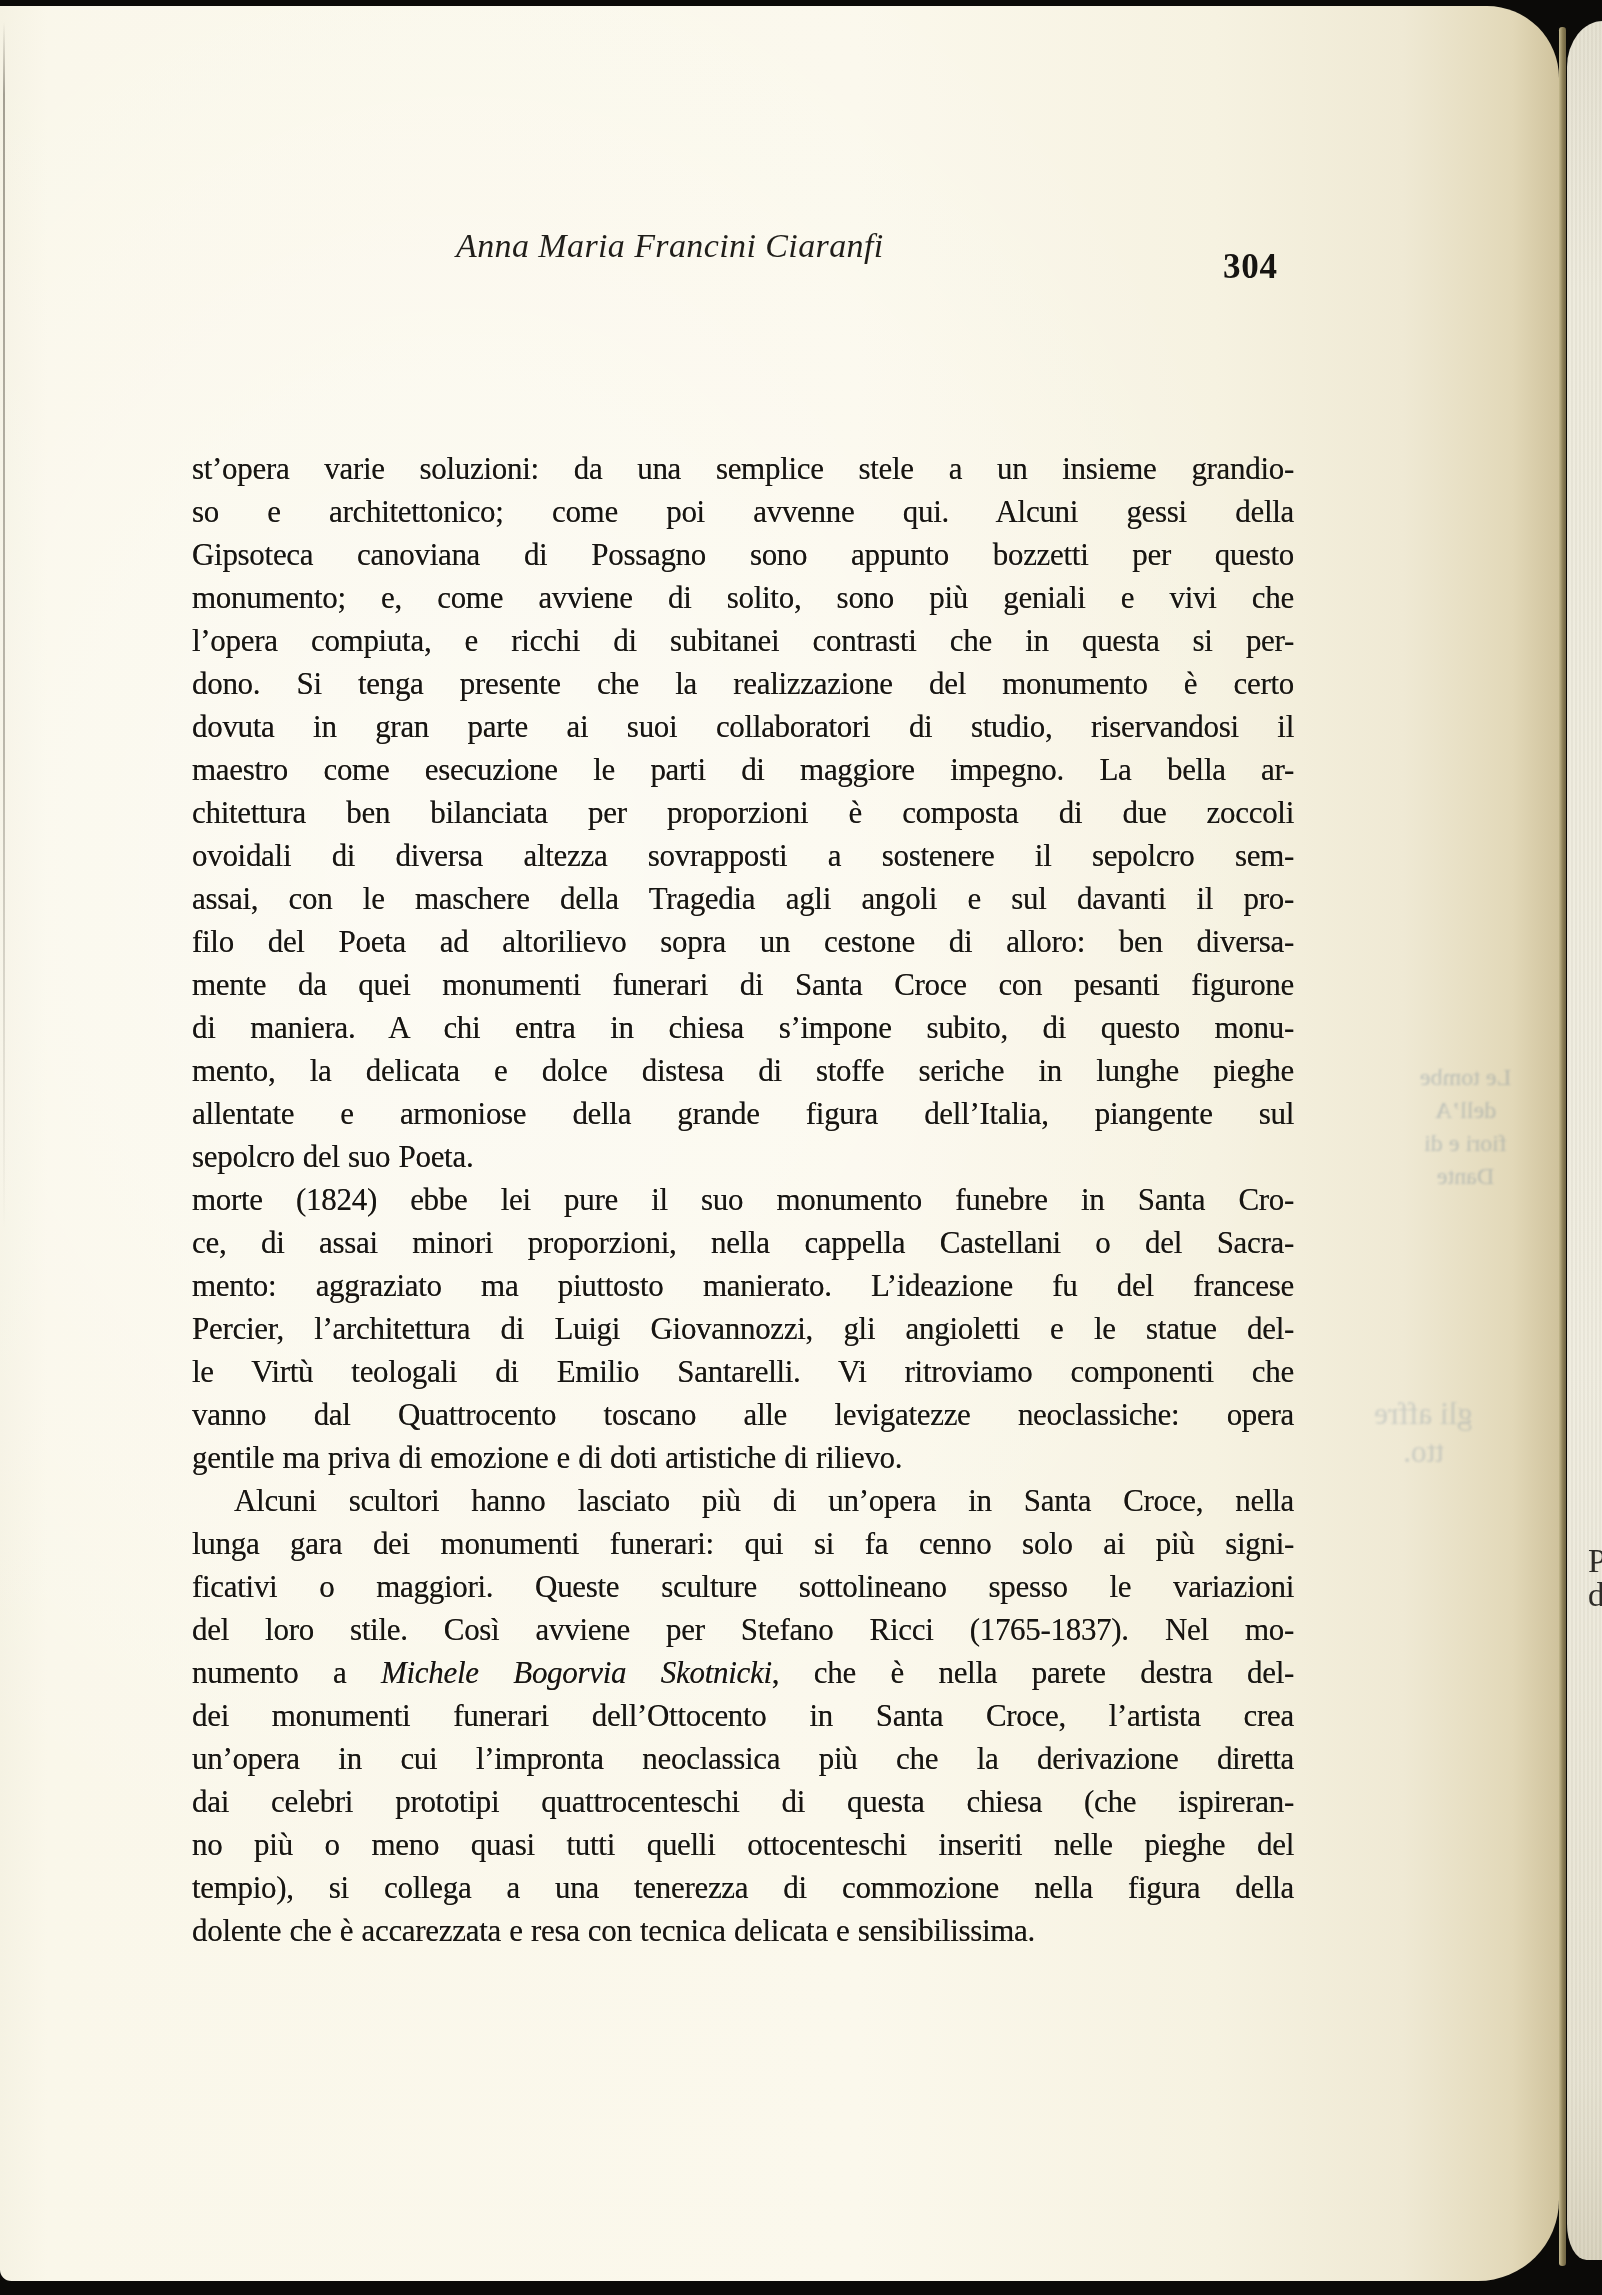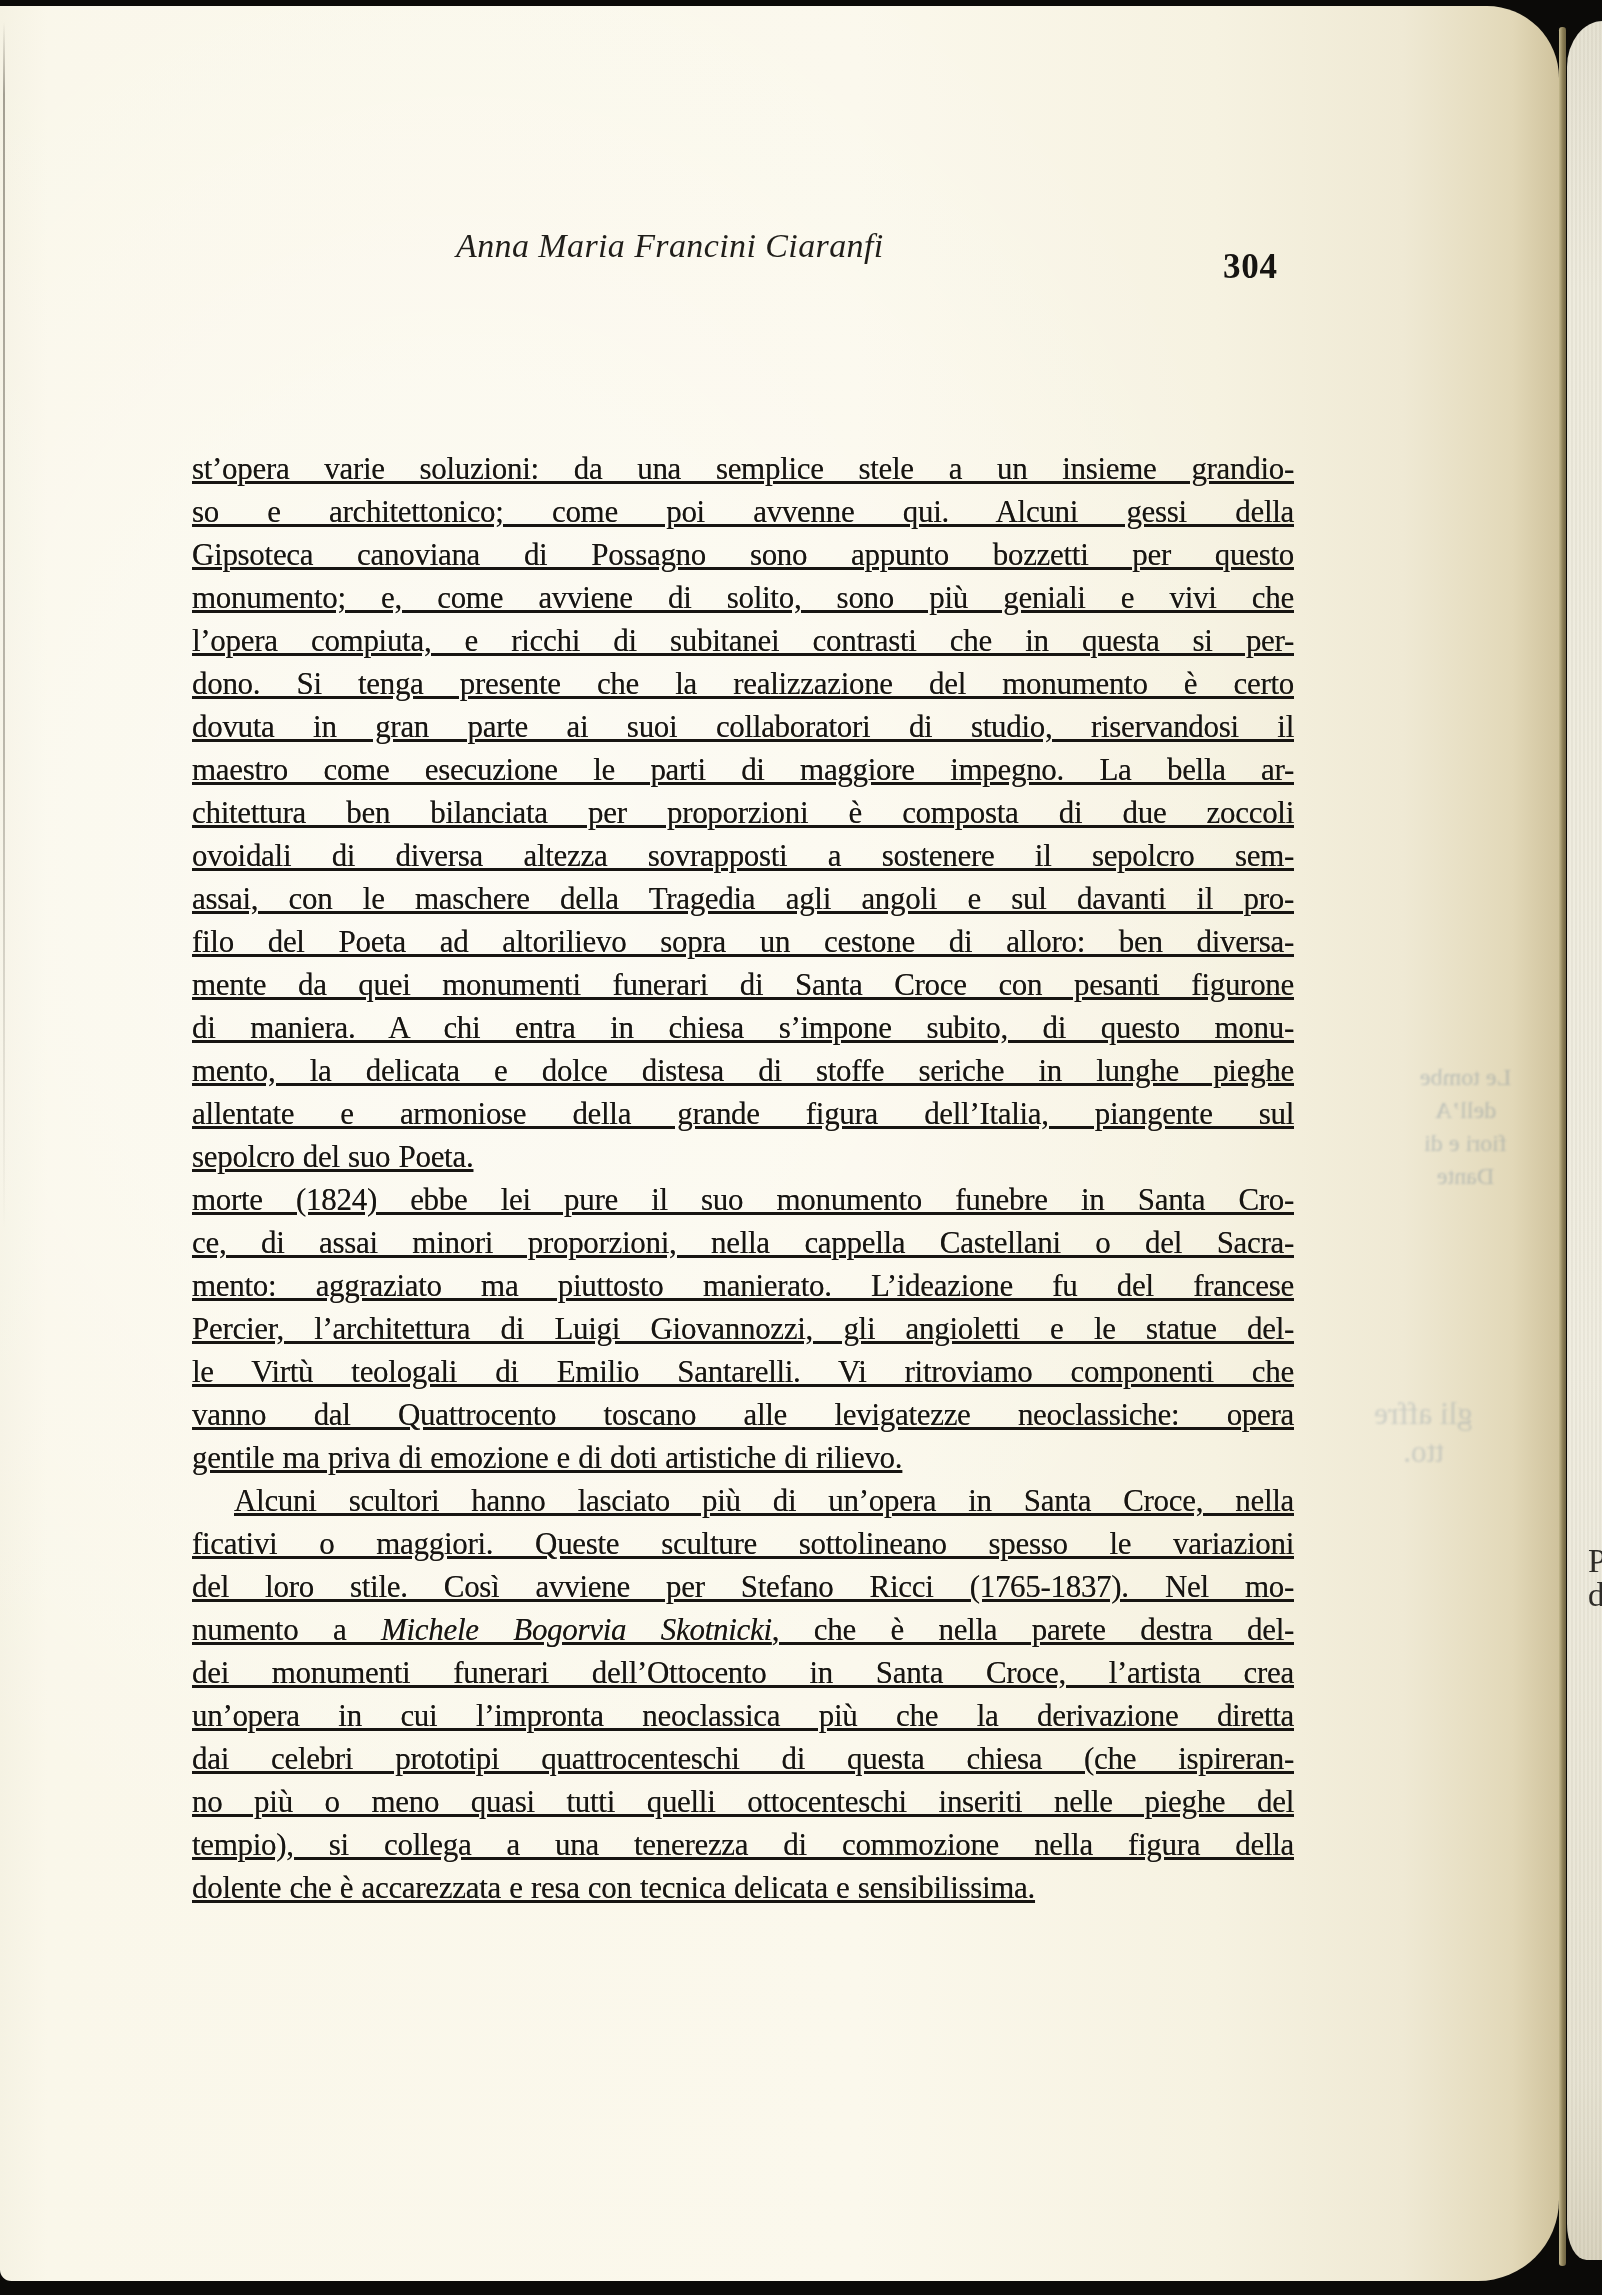--- a/index.html
+++ b/index.html
@@ -94,21 +94,20 @@
     word-spacing: 0.8px;
     text-shadow: 0 0 0.5px rgba(25,22,18,0.65);
   }
   .text-block .line {
     height: 43px;
     line-height: 43px;
     text-align: justify;
     text-align-last: justify;
     white-space: normal;
     overflow: visible;
-    text-decoration: underline;
   }
   .text-block .line.last { text-align-last: left; }
   .text-block .line.indent { text-indent: 42px; }
   .text-block i { font-style: italic; }
 
   
   .ghost {
     position: absolute;
     transform: scaleX(-1);
     color: rgba(104,126,150,0.34);
@@ -160,20 +159,21 @@
         <div class="line">allentate e armoniose della grande figura dell’Italia, piangente sul</div>
         <div class="line last">sepolcro del suo Poeta.</div>
         <div class="line">morte (1824) ebbe lei pure il suo monumento funebre in Santa Cro-</div>
         <div class="line">ce, di assai minori proporzioni, nella cappella Castellani o del Sacra-</div>
         <div class="line">mento: aggraziato ma piuttosto manierato. L’ideazione fu del francese</div>
         <div class="line">Percier, l’architettura di Luigi Giovannozzi, gli angioletti e le statue del-</div>
         <div class="line">le Virtù teologali di Emilio Santarelli. Vi ritroviamo componenti che</div>
         <div class="line">vanno dal Quattrocento toscano alle levigatezze neoclassiche: opera</div>
         <div class="line last">gentile ma priva di emozione e di doti artistiche di rilievo.</div>
         <div class="line indent">Alcuni scultori hanno lasciato più di un’opera in Santa Croce, nella</div>
+        <div class="line">lunga gara dei monumenti funerari: qui si fa cenno solo ai più signi-</div>
         <div class="line">ficativi o maggiori. Queste sculture sottolineano spesso le variazioni</div>
         <div class="line">del loro stile. Così avviene per Stefano Ricci (1765-1837). Nel mo-</div>
         <div class="line">numento a <i>Michele Bogorvia Skotnicki</i>, che è nella parete destra del-</div>
         <div class="line">dei monumenti funerari dell’Ottocento in Santa Croce, l’artista crea</div>
         <div class="line">un’opera in cui l’impronta neoclassica più che la derivazione diretta</div>
         <div class="line">dai celebri prototipi quattrocenteschi di questa chiesa (che ispireran-</div>
         <div class="line">no più o meno quasi tutti quelli ottocenteschi inseriti nelle pieghe del</div>
         <div class="line">tempio), si collega a una tenerezza di commozione nella figura della</div>
         <div class="line last">dolente che è accarezzata e resa con tecnica delicata e sensibilissima.</div>
       </div>

